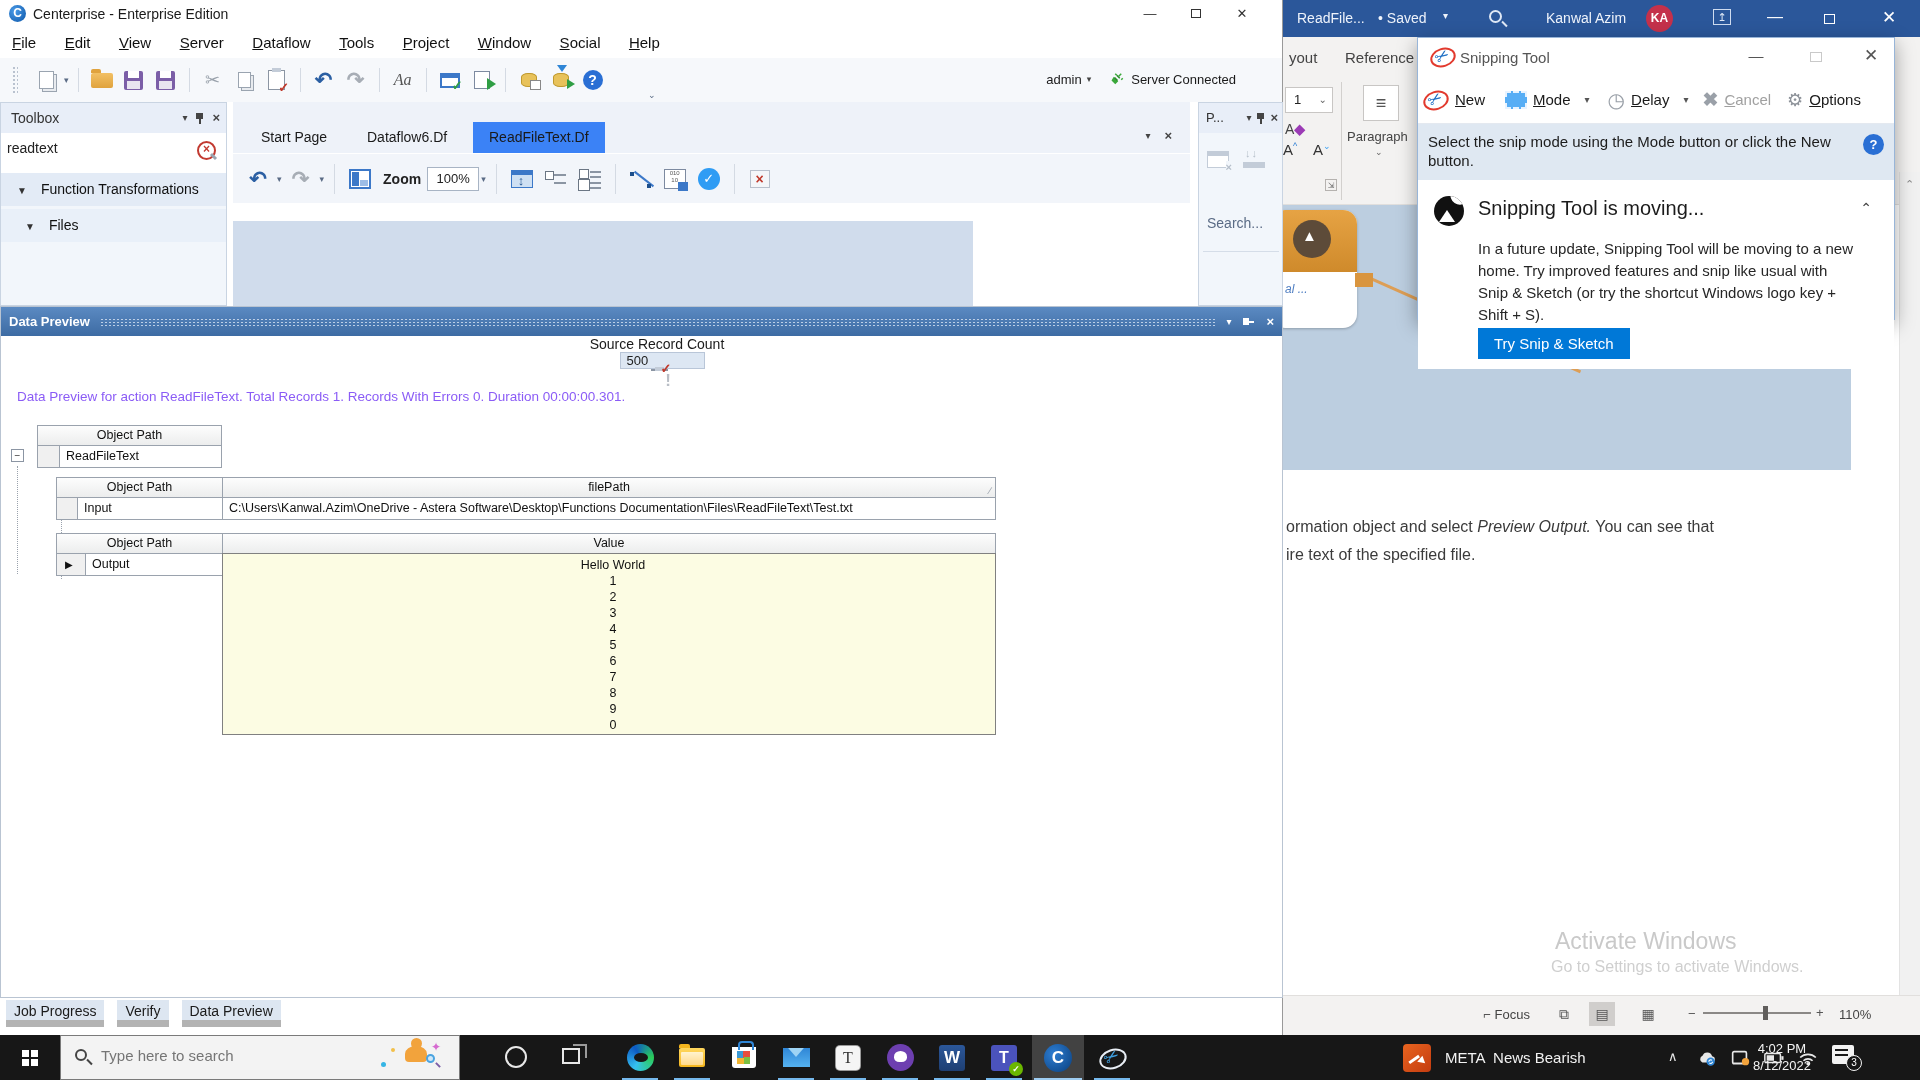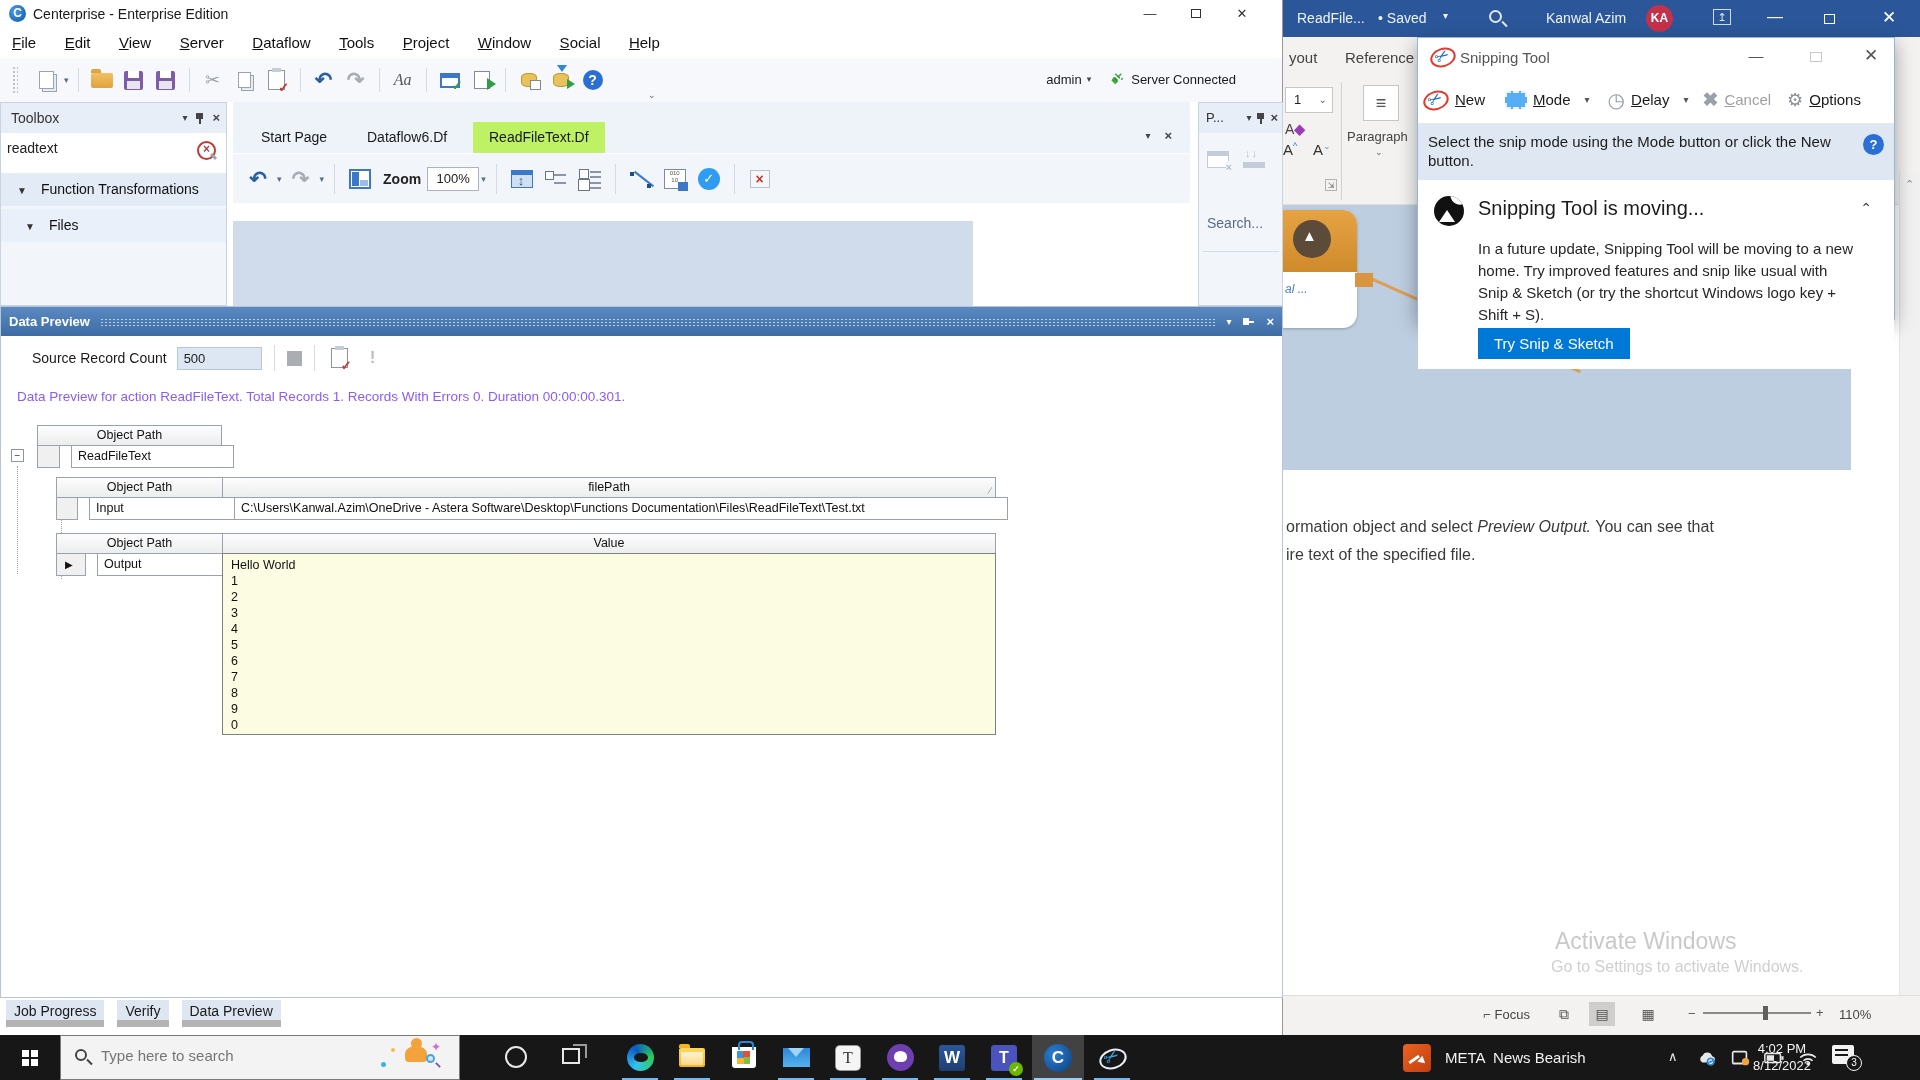--- a/index.html
+++ b/index.html
@@ -113,21 +113,21 @@
   .tbx-clear::after{content:"";position:absolute;left:14px;top:14px;width:7px;height:3px;background:#9aa4b0;transform:rotate(45deg);}
   .tbx-row{position:absolute;left:0;width:100%;height:33px;font-size:14px;color:#111;line-height:33px;}
   .tbx-row .tri{font-size:10px;color:#333;margin-right:14px;}
   .tbx-row1{top:70px;background:#e3ebf6;padding-left:16px;}
   .tbx-row2{top:106px;background:#e9f0f9;padding-left:24px;}
 
   
   .doc{position:absolute;left:233px;top:102px;width:957px;height:204px;background:#fff;}
   .doc-tabstrip{position:absolute;left:0;top:0;width:100%;height:51px;background:#eef2f9;}
   .doc-tab{position:absolute;top:20px;height:31px;line-height:31px;font-size:14px;color:#1a1a1a;padding:0 16px;}
-  .doc-tab.active{background:#bef264;}
+  .doc-tab.active{background:#3b82f6;}
   .doc-tabicons{position:absolute;right:18px;top:26px;display:flex;gap:14px;color:#444;align-items:center;}
   .doc-toolbar{position:absolute;left:0;top:51px;width:100%;height:50px;background:#f2f5fa;border-top:1px solid #fff;display:flex;align-items:center;padding-left:8px;}
   .doc-toolbar .sep{width:1px;height:30px;background:#d4dae3;margin:0 8px;}
   .dico{margin:0 4px;display:inline-flex;align-items:center;justify-content:center;width:26px;height:26px;position:relative;}
   .dico-car{font-size:9px;color:#5a6b85;margin:0 2px;}
   .ico-layout{width:22px;height:20px;border:2px solid #3c78c8;background:#fff;position:relative;}
   .ico-layout::before{content:"";position:absolute;left:1px;top:1px;width:7px;height:14px;background:#3c78c8;}
   .ico-layout::after{content:"";position:absolute;right:1px;bottom:1px;width:8px;height:6px;background:#9dbde6;}
   .zoom-label{font-size:14px;color:#222;margin:0 6px;font-weight:bold;}
   .zoom-box{width:52px;height:24px;background:#fff;border:1px solid #a8b4c4;font-size:13px;color:#222;line-height:22px;text-align:center;}
@@ -163,32 +163,32 @@
 
   
   .dp{position:absolute;left:0;top:306px;width:1283px;height:692px;background:#fff;border:1px solid #b9c4d2;}
   .dp-head{position:absolute;left:0;top:0;width:100%;height:29px;background:linear-gradient(#5b8ac2,#3d6ba3);display:flex;align-items:center;padding:0 8px;}
   .dp-title{color:#fff;font-size:13px;font-weight:bold;white-space:nowrap;}
   .dp-dots{flex:1;height:9px;margin:2px 10px 0 10px;background-image:radial-gradient(rgba(225,235,248,.75) 1px,transparent 1.2px);background-size:4px 3px;}
   .dp-hicons{display:flex;align-items:center;gap:12px;color:#fff;}
   .dp-pin{width:11px;height:7px;position:relative;display:inline-block;}
   .dp-pin::before{content:"";position:absolute;left:0;top:0;width:6px;height:7px;background:#fff;}
   .dp-pin::after{content:"";position:absolute;left:6px;top:3px;width:5px;height:1.5px;background:#fff;}
-  .dp-controls{position:absolute;left:0;top:29px;width:100%;height:44px;display:flex;align-items:center;padding-left:31px;font-size:14px;color:#1a1a1a;}
+  .dp-controls{position:absolute;left:0;top:29px;width:100%;height:44px;display:flex;align-items:center;padding-left:31px;font-size:14px;color:#1a1a1a;flex-direction:column;}
   .dp-count-input{width:85px;height:23px;background:#dde7f3;border:1px solid #b9c6d8;font-size:13px;color:#222;padding-left:6px;margin-left:10px;font-family:inherit;}
   .dp-controls .sep{width:1px;height:26px;background:#d8dde4;margin:0 12px;}
   .ico-stop{width:15px;height:15px;background:#a9aeb5;}
   .ico-clip{width:17px;height:20px;background:#fff;border:1px solid #8b95a3;position:relative;margin-left:4px;}
   .ico-clip::before{content:"";position:absolute;left:3px;top:-3px;width:9px;height:4px;background:#c3ccd8;}
   .ico-clip::after{content:"✓";position:absolute;right:-5px;bottom:-6px;color:#c0392b;font-weight:bold;font-size:13px;}
   .ico-excl{color:#b9bec6;font-weight:bold;font-size:17px;margin-left:22px;}
   .dp-status{position:absolute;left:16px;top:82px;font-size:13.5px;color:#8b5cf6;}
   .grid-cell{position:absolute;border:1px solid #9aa2ad;font-size:12.5px;color:#111;background:#fff;}
   .grid-head{background:linear-gradient(#fdfdfd,#eceded);text-align:center;line-height:19px;}
-  .grid-label{line-height:20px;padding-left:6px;margin-left:12px;}
+  .grid-label{line-height:20px;padding-left:6px;}
   .grid-exp{position:absolute;width:13px;height:13px;border:1px solid #8b95a3;background:#fff;font-size:10px;line-height:11px;text-align:center;color:#333;}
   .grid-sel{background:#f0f0f0;}
   .grid-indent{position:absolute;border-left:1px dotted #9aa2ad;}
   .grid-sort{position:absolute;right:4px;top:3px;color:#98a0aa;font-size:10px;}
   .val-box{position:absolute;background:#fcfce3;border:1px solid #808080;font-size:12.5px;color:#111;line-height:16px;padding:3px 0 0 8px;white-space:pre;overflow:hidden;}
   .grid-play{position:absolute;font-size:10px;color:#111;}
 
   .cp-bottomtabs{position:absolute;left:6px;top:1000px;display:flex;gap:13px;}
   .cp-btab{font-size:14px;color:#1a1a1a;background:#dde6f1;padding:3px 8px 0 8px;border-bottom:7px solid #b3b3b3;height:27px;}
 
@@ -556,21 +556,21 @@
         </div>
         <div class="grid-cell grid-sel" style="left:55px;top:190px;width:22px;height:23px;"></div>
         <div class="grid-cell grid-label" style="left:76px;top:190px;width:146px;height:23px;">Input</div>
         <div class="grid-cell grid-label" style="left:221px;top:190px;width:774px;height:23px;">C:\Users\Kanwal.Azim\OneDrive - Astera Software\Desktop\Functions Documentation\Files\ReadFileText\Test.txt</div>
 
         <div class="grid-cell grid-head" style="left:55px;top:226px;width:167px;height:21px;">Object Path</div>
         <div class="grid-cell grid-head" style="left:221px;top:226px;width:774px;height:21px;">Value</div>
         <div class="grid-cell grid-sel" style="left:55px;top:246px;width:30px;height:23px;"></div>
         <div class="grid-play" style="left:64px;top:252px;">▶</div>
         <div class="grid-cell grid-label" style="left:84px;top:246px;width:138px;height:23px;">Output</div>
-        <div class="val-box" style="left:221px;top:246px;width:774px;height:182px;">Hello World
+        <div class="val-box" style="left:221px;top:246px;width:774px;height:182px;text-align:center;">Hello World
 1
 2
 3
 4
 5
 6
 7
 8
 9
 0</div>

